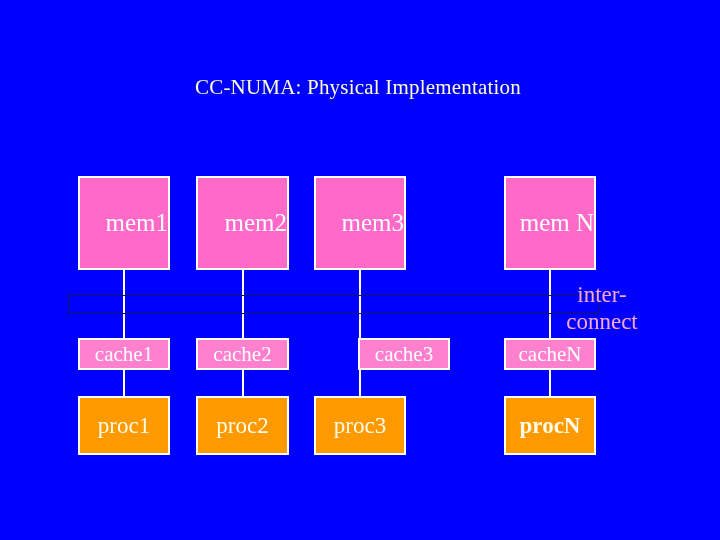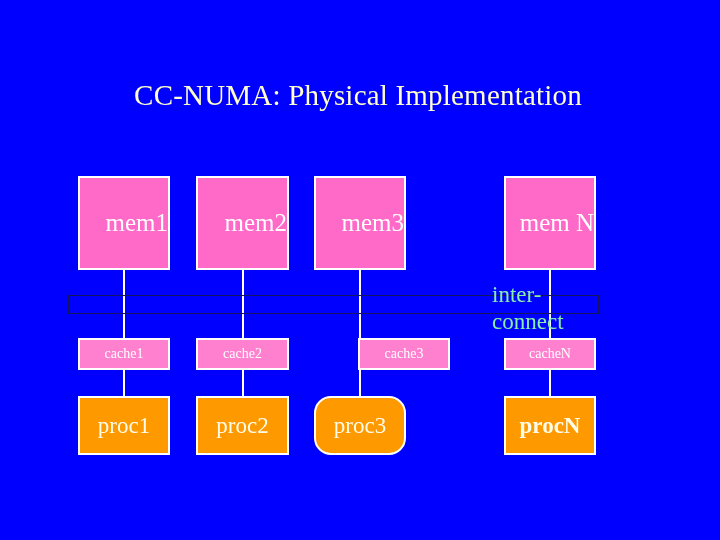--- a/index.html
+++ b/index.html
@@ -17,25 +17,25 @@
     position: relative;
     width: 720px;
     height: 540px;
     background: #0000ff;
   }
 
   
   #slide-title {
     position: absolute;
     left: 0;
-    top: 78px;
+    top: 70px;
     width: 716px;
     text-align: center;
     color: #ffffcc;
-    font-size: 29px;
+    font-size: 21px;
     line-height: 34px;
     letter-spacing: 0.2px;
     white-space: nowrap;
   }
 
   
   #diagram {
     position: absolute;
     left: 0;
     top: 0;
@@ -77,36 +77,36 @@
   }
   .node.mem {
     background: #ff69c8;
     color: #ffffff;
     font-size: 25px;
     justify-content: flex-end;
   }
   .node.cache {
     background: #ff80cf;
     color: #ffffff;
-    font-size: 14px;
+    font-size: 21px;
   }
   .node.proc {
     background: #ff9900;
     color: #fffce8;
     font-size: 23px;
   }
 
   
   #interconnect-label {
     position: absolute;
     right: 8px;
     top: 281px;
     width: 220px;
-    text-align: left;
-    color: #86efac;
+    text-align: center;
+    color: #f9a8d4;
     font-size: 23px;
     line-height: 27px;
     z-index: 4;
   }
   #interconnect-label span { display: block; }
 </style>
 </head>
 <body>
 
 <div id="slide">
@@ -146,21 +146,21 @@
     <div class="node proc" style="left:196px; top:396px; width:93px; height:59px;">
       <span>proc2</span>
     </div>
 
     <div class="node mem" style="left:314px; top:176px; width:92px; height:94px;">
       <span>mem3</span>
     </div>
     <div class="node cache" style="left:314px; top:338px; width:92px; height:32px;margin-left:44px;">
       <span>cache3</span>
     </div>
-    <div class="node proc" style="left:314px; top:396px; width:92px; height:59px;border-radius:17px;">
+    <div class="node proc" style="left:314px; top:396px; width:92px; height:59px;">
       <span>proc3</span>
     </div>
 
     <div class="node cache" style="left:504px; top:338px; width:92px; height:32px;">
       <span>cacheN</span>
     </div>
     <div class="node mem" style="left:504px; top:176px; width:92px; height:94px;">
       <span>mem N</span>
     </div>
     <div class="node proc" style="left:504px; top:396px; width:92px; height:59px;font-weight:bold;">

